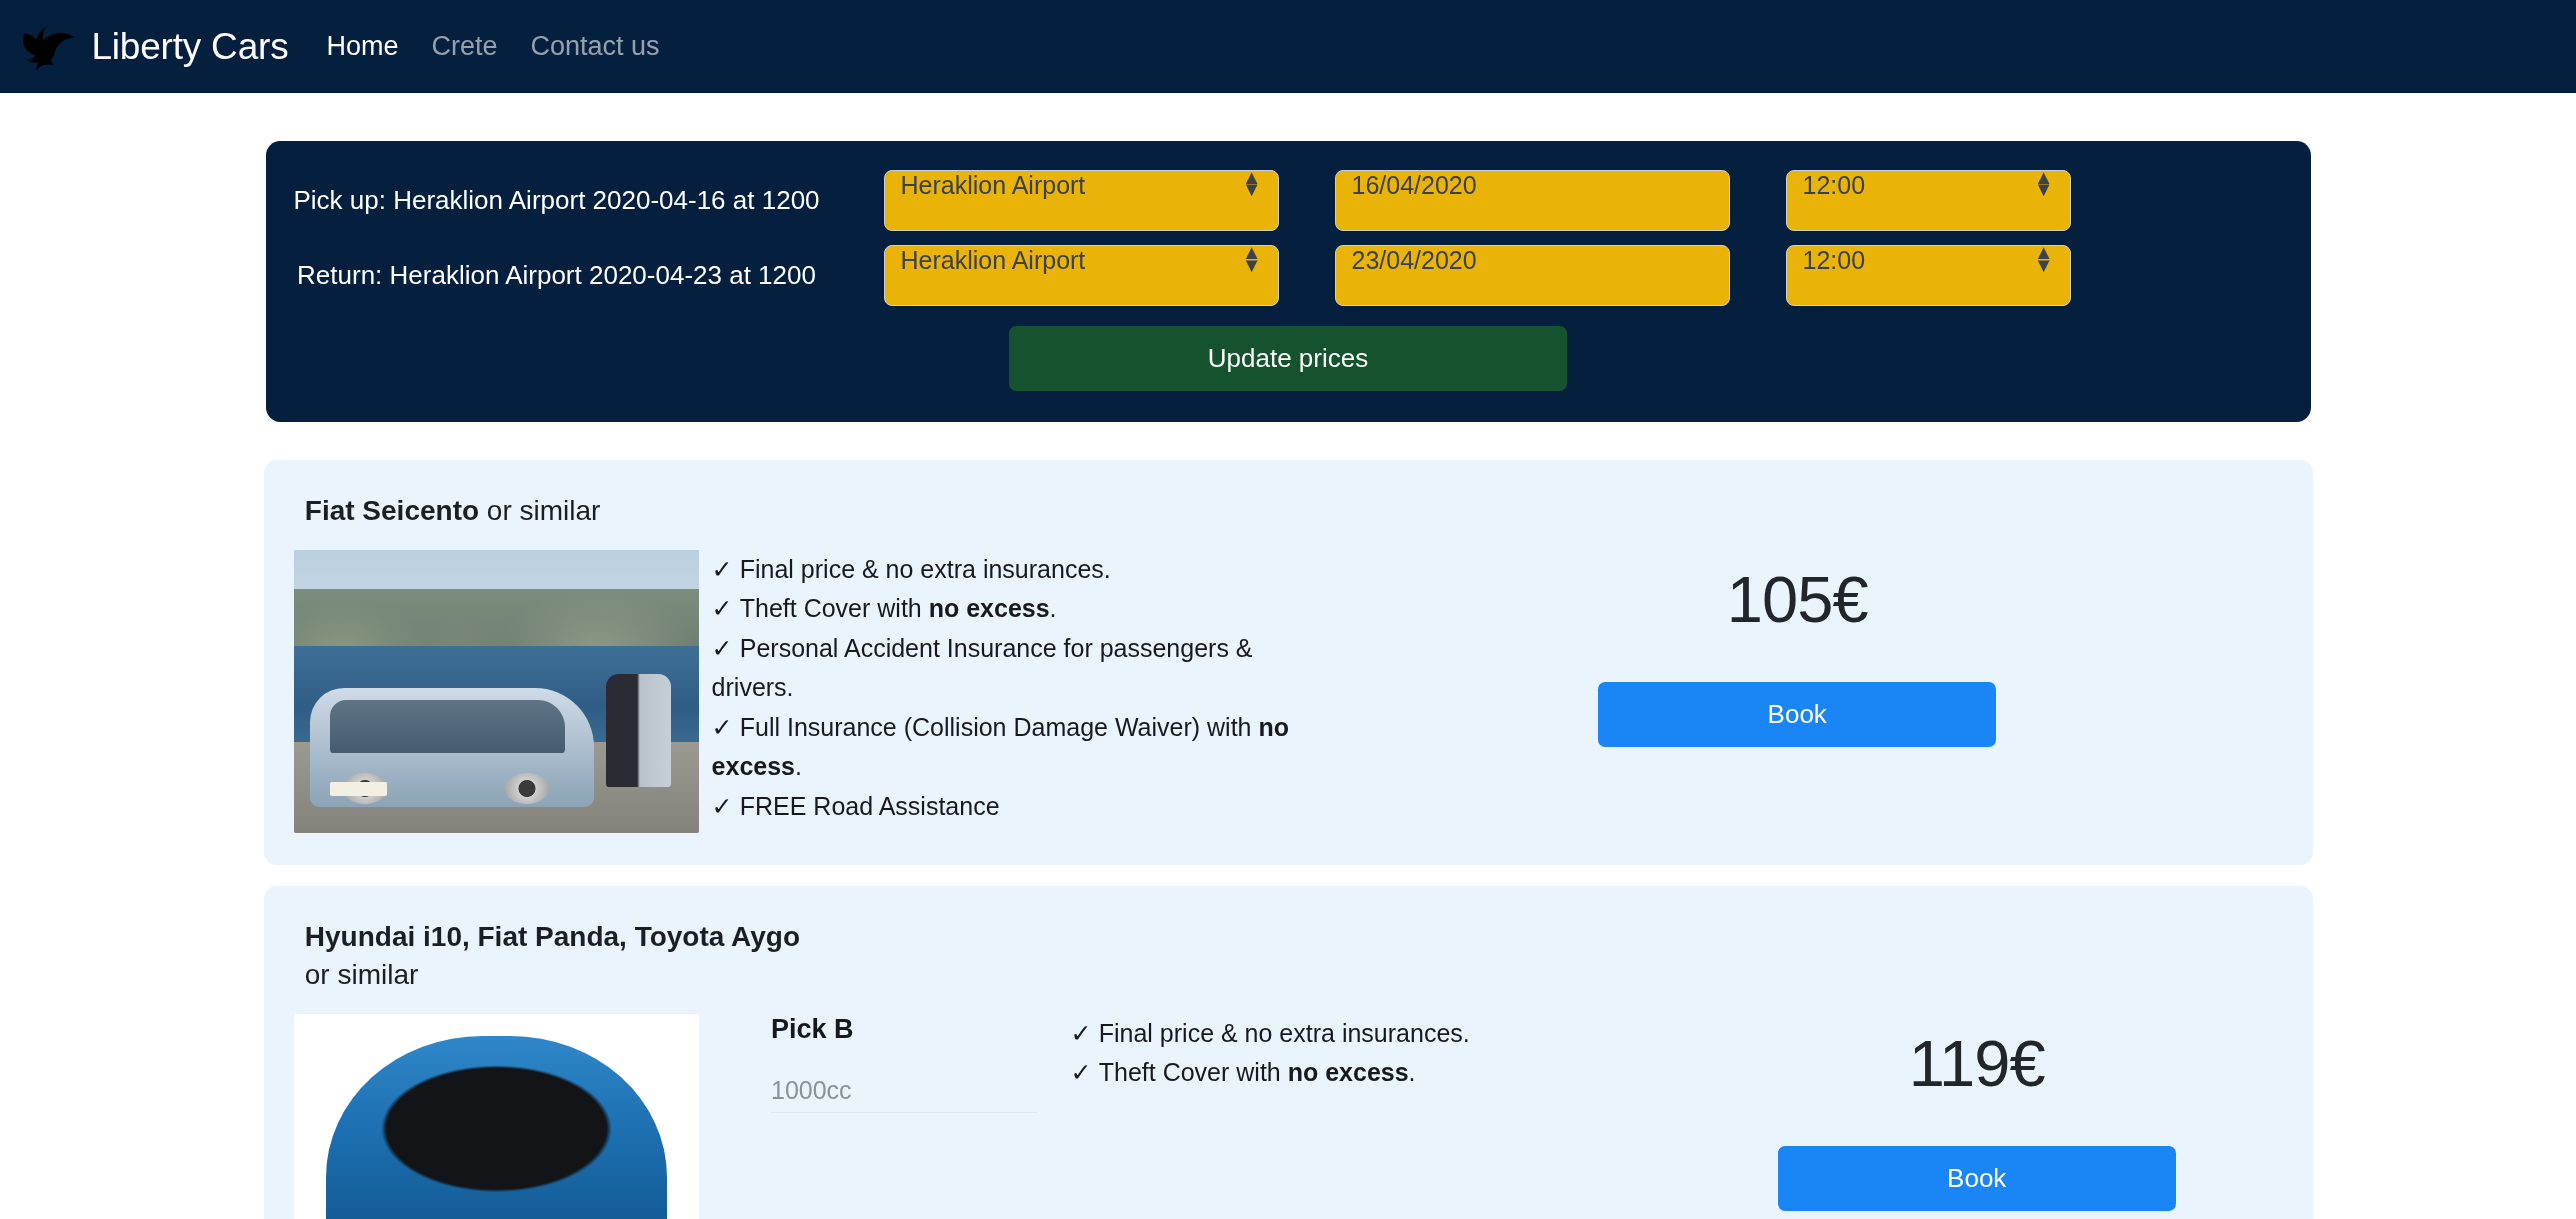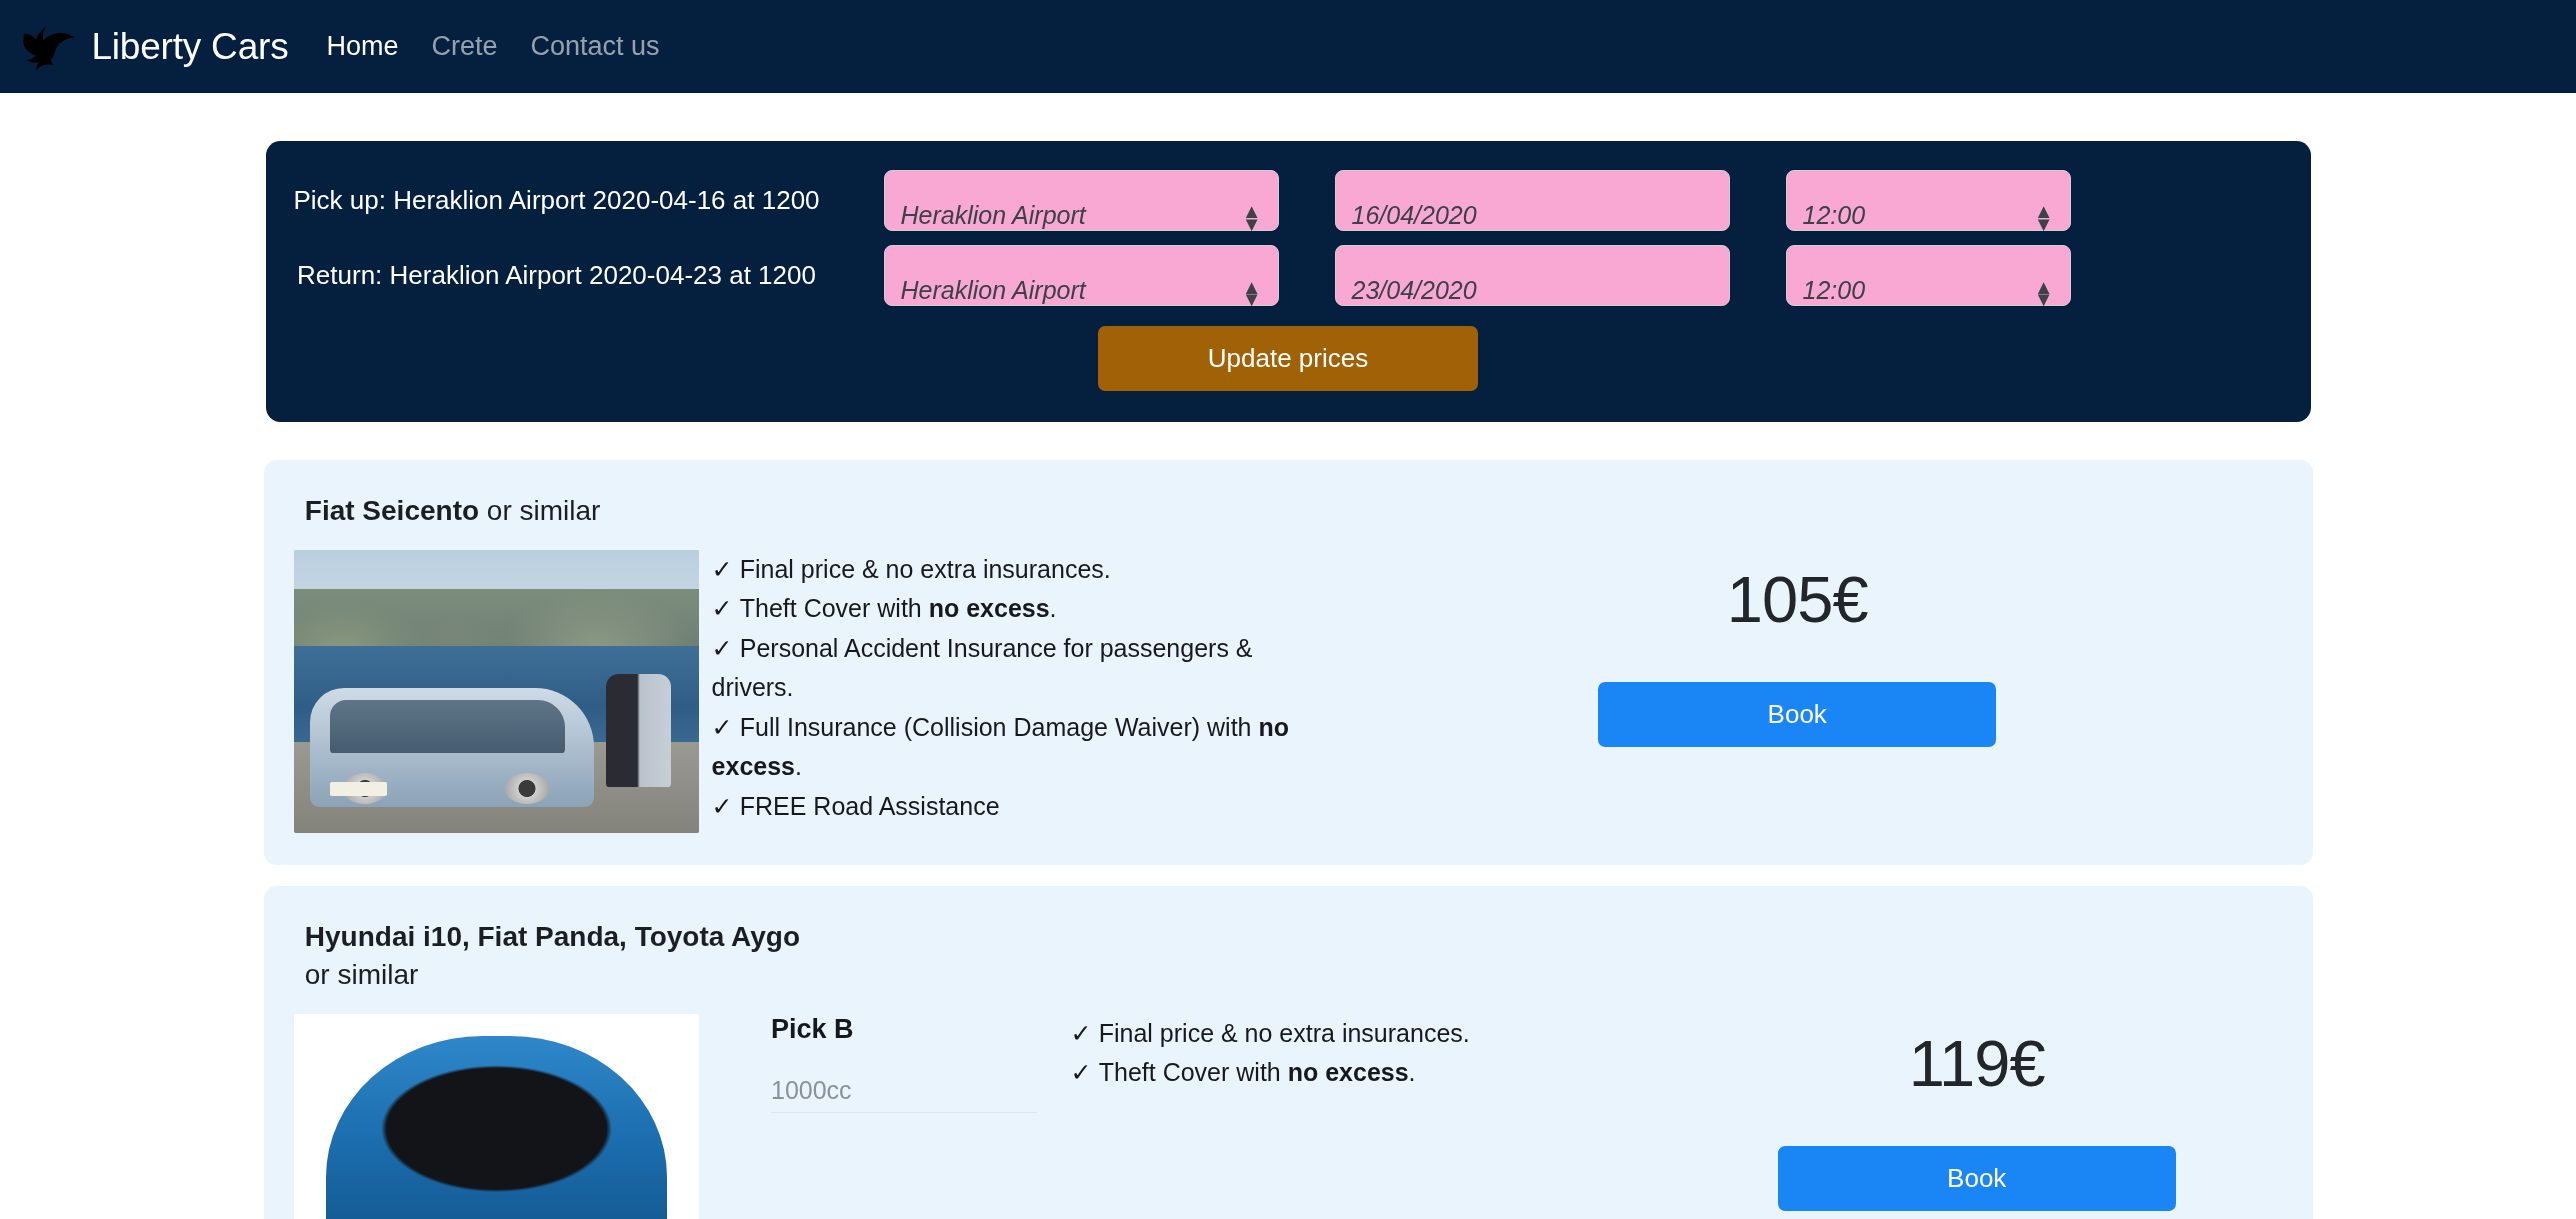--- a/index.html
+++ b/index.html
@@ -59,47 +59,46 @@
   .form-label {
     width: 618px;
     padding-right: 36px;
     color: #ffffff;
     font-size: 26px;
     line-height: 43px;
     text-align: center;
   }
   .ctrl { margin-right: 56px; position: relative; }
   .sel-box, .date-box {
-    background: #f9a8d4;
+    background: #eab308;
     border: 0.9px solid #ccd0d6;
     border-radius: 8px;
     height: 61px;
     display: flex;
-    align-items: flex-end;
+    align-items: flex-start;
     padding: 0 16px;
     font-size: 25px;
     color: #3b4147;
     box-shadow: 0 0.9px 1.8px rgba(0,0,0,0.12);
-    font-style: italic;
   }
   .sel-box { width: 395px; justify-content: space-between; }
   .date-box { width: 395px; }
   .time-box { width: 285px; justify-content: space-between; }
   .spinner {
     display: inline-flex;
     flex-direction: column;
     line-height: 0.62;
     font-size: 20px;
     color: #3c4248;
     margin-left: 9px;
   }
   .btn-row { display: flex; justify-content: center; margin-top: 20px; }
   .btn-update {
-    width: 380px; height: 65px;
-    background: #a16207;
+    width: 558px; height: 65px;
+    background: #14532d;
     color: #ffffff;
     font-size: 26px;
     border: none;
     border-radius: 7.2px;
     cursor: pointer;
     font-family: inherit;
   }
 
   
   .cards { padding: 38px 0 0 0; display: flex; flex-direction: column; align-items: center; gap: 21.5px; }

